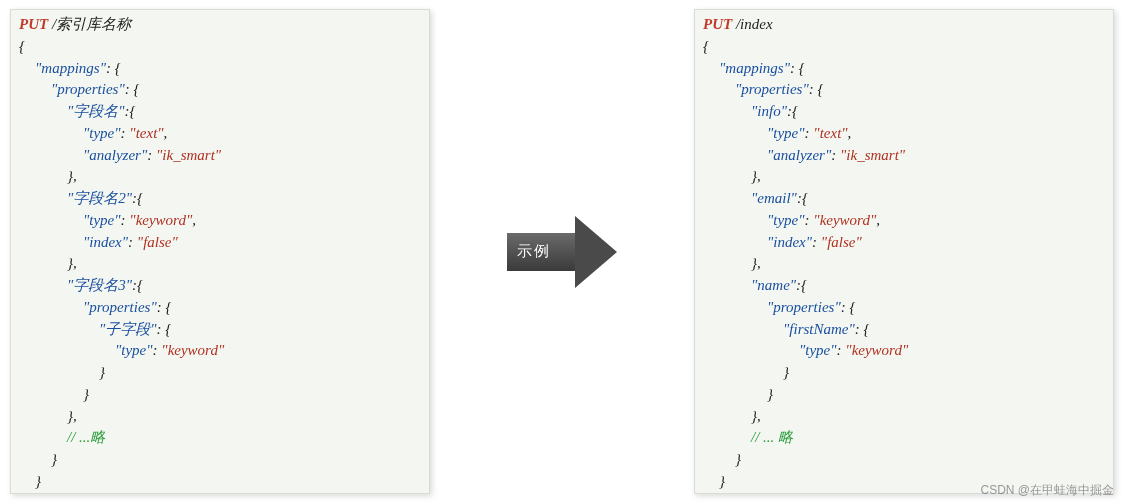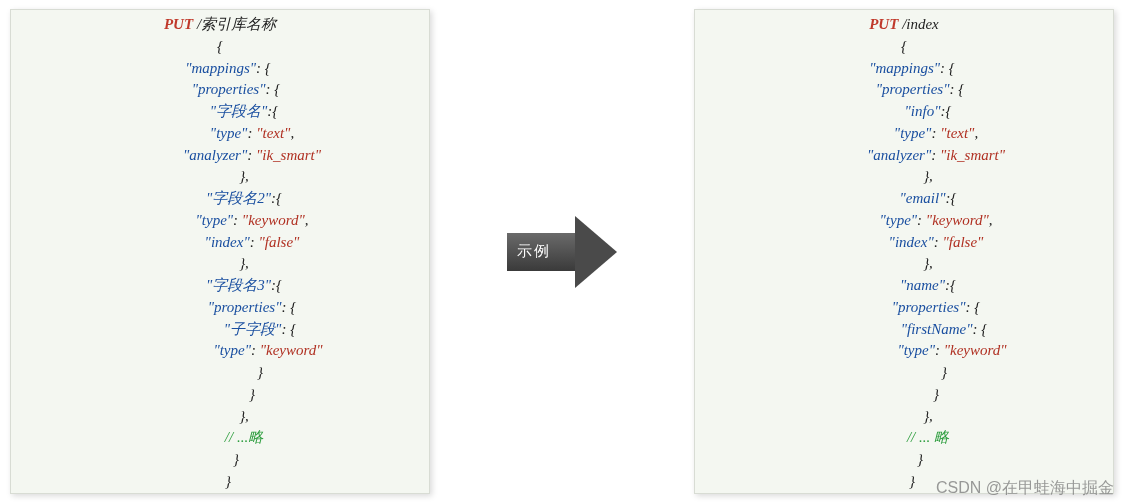--- a/index.html
+++ b/index.html
@@ -22,21 +22,20 @@
       padding: 0 10px;
     }
     .code-box {
       background: #f4f7f1;
       border: 1px solid #d8dcd4;
       padding: 4px 8px 8px 8px;
       width: 420px;
       height: 485px;
       box-shadow: 2px 2px 6px rgba(0,0,0,0.15);
       overflow: hidden;
-      text-align: center;
     }
     .arrow-block {
       display: flex;
       flex-direction: column;
       align-items: center;
       justify-content: center;
       width: 200px;
     }
     .arrow {
       position: relative;
@@ -70,21 +69,21 @@
       font-style: normal;
       font-size: 15px;
       letter-spacing: 2px;
     }
     .watermark {
       position: absolute;
       bottom: 4px;
       right: 10px;
       font-family: "Microsoft YaHei", sans-serif;
       font-style: normal;
-      font-size: 16px;
+      font-size: 12px;
       color: rgba(120,120,120,0.75);
     }
     .line { white-space: pre; }
     .i1 { padding-left: 16px; }
     .i2 { padding-left: 32px; }
     .i3 { padding-left: 48px; }
     .i4 { padding-left: 64px; }
     .i5 { padding-left: 80px; }
     .i6 { padding-left: 96px; }
     .kw-put { color: #c0392b; font-weight: bold; }

